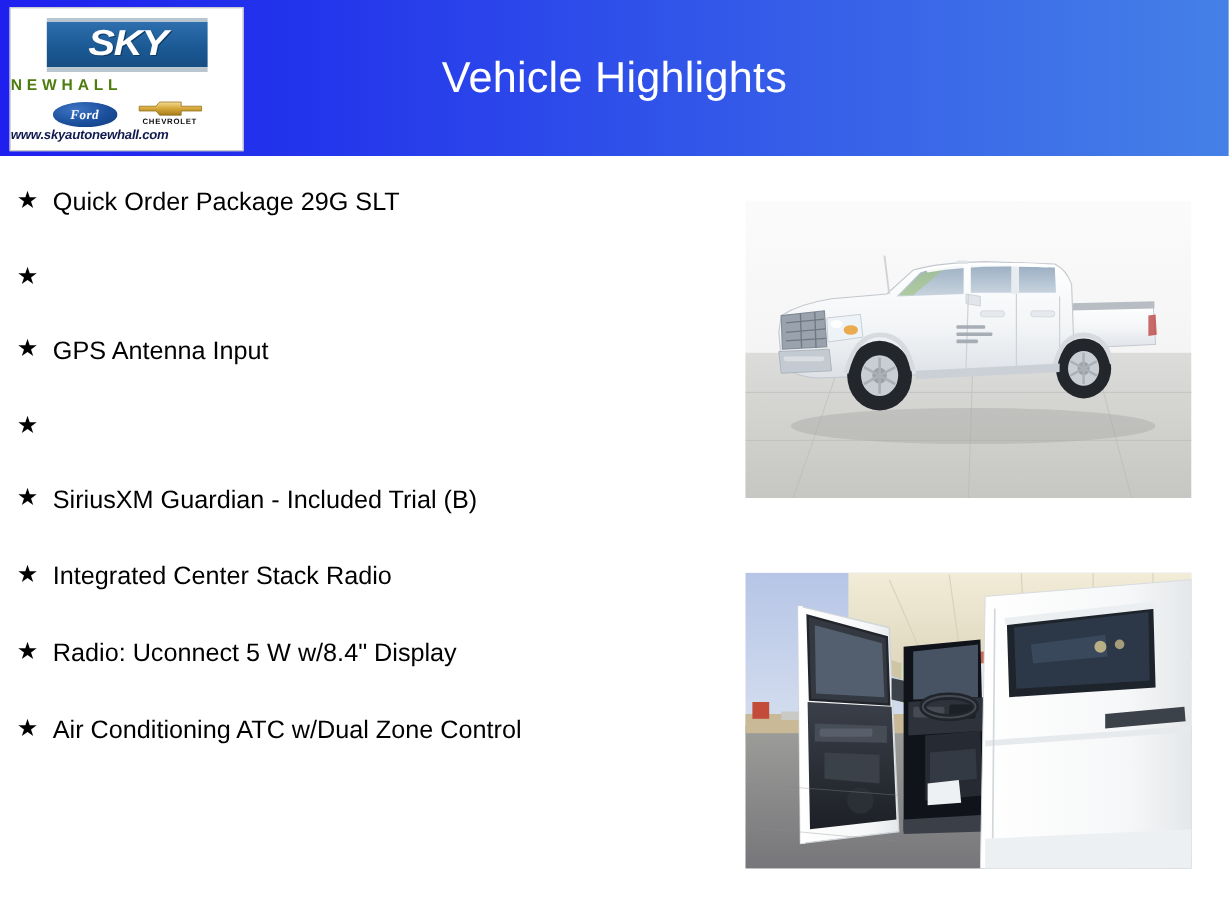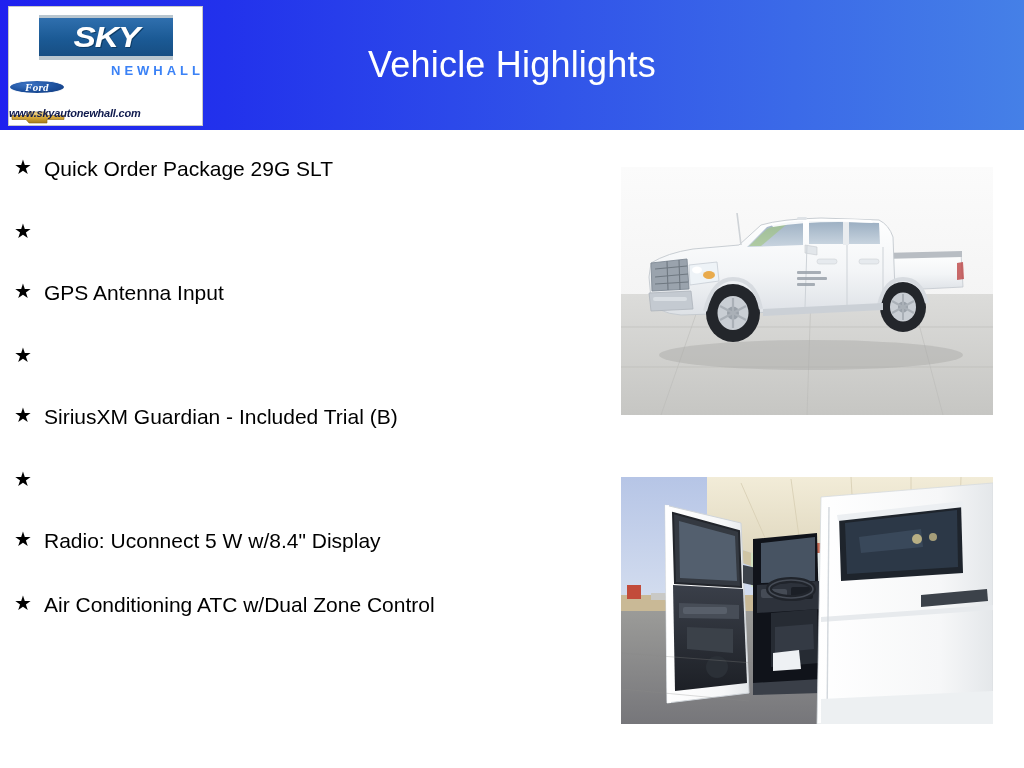--- a/index.html
+++ b/index.html
@@ -85,37 +85,36 @@
     letter-spacing: -1px;
     line-height: 1;
     transform: scaleX(1.12);
     text-shadow: 1px 1px 0 #0d3c66;
   }
   .logo-newhall {
     position: absolute;
     left: 0;
     top: 56px;
     width: 195px;
-    text-align: right;
-    color: #3b82f6;
+    text-align: left;
+    color: #4d7c0f;
     font-size: 13px;
     font-weight: bold;
     letter-spacing: 4px;
   }
   .logo-brands {
     position: absolute;
     left: 0;
     top: 74px;
     width: 195px;
     height: 26px;
     display: flex;
-    align-items: flex-start;
+    align-items: flex-end;
     justify-content: center;
     gap: 14px;
-    flex-direction: column;
   }
   .ford-oval {
     width: 56px;
     height: 23px;
     border-radius: 50%;
     background: radial-gradient(ellipse at 35% 30%, #3d74c4 0%, #1b4f9c 55%, #12397a 100%);
     border: 1.5px solid #ffffff;
     box-sizing: border-box;
     display: flex;
     align-items: center;
@@ -278,20 +277,21 @@
       <span class="feature-bullet">★</span>
     </div>
 
     <div class="feature-row">
       <span class="feature-bullet">★</span>
       <span class="feature-text">SiriusXM Guardian - Included Trial (B)</span>
     </div>
 
     <div class="feature-row">
       <span class="feature-bullet">★</span>
+      <span class="feature-text">Integrated Center Stack Radio</span>
     </div>
 
     <div class="feature-row">
       <span class="feature-bullet">★</span>
       <span class="feature-text">Radio: Uconnect 5 W w/8.4" Display</span>
     </div>
 
     <div class="feature-row">
       <span class="feature-bullet">★</span>
       <span class="feature-text">Air Conditioning ATC w/Dual Zone Control</span>

